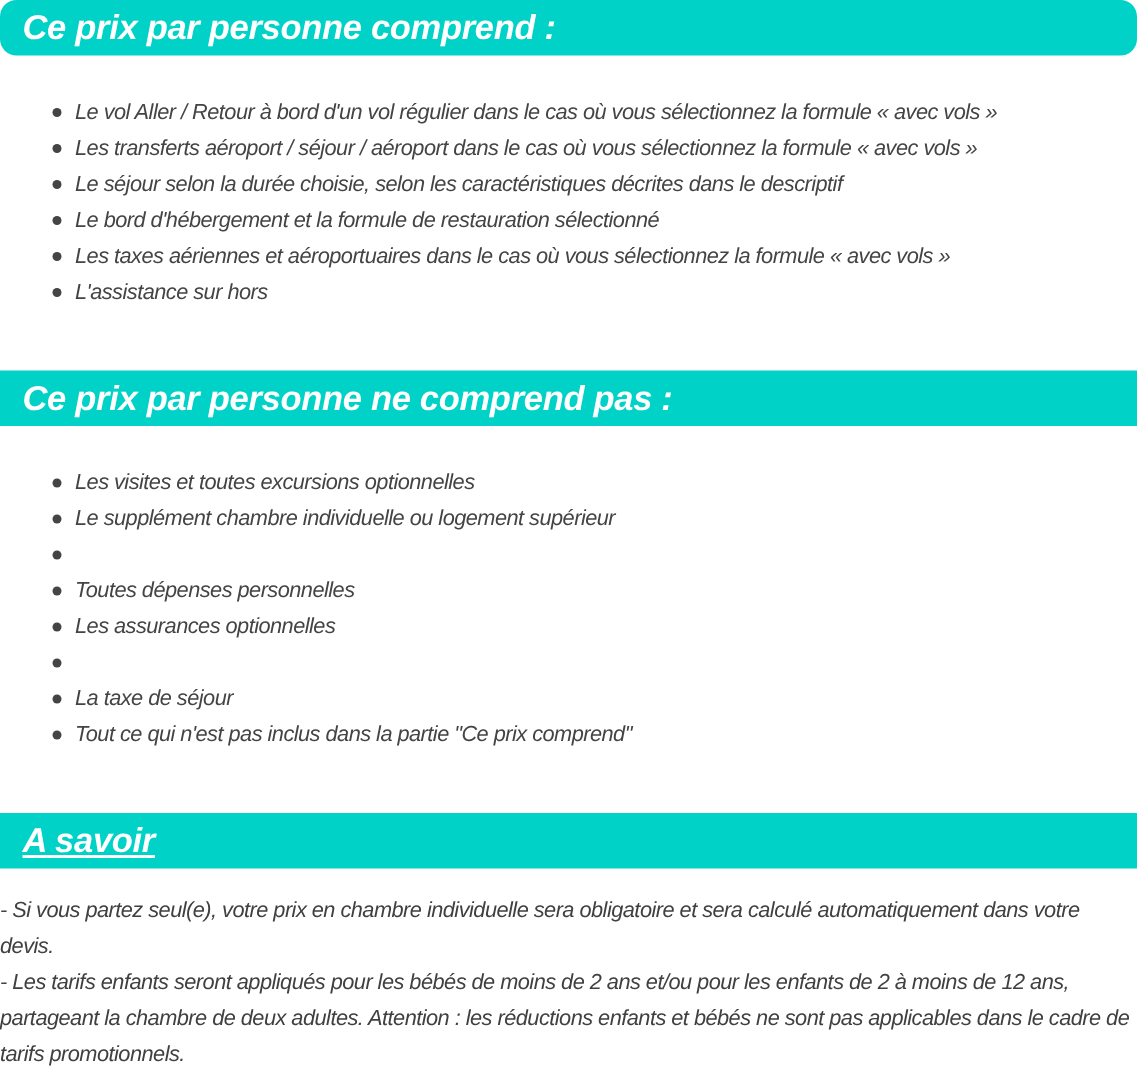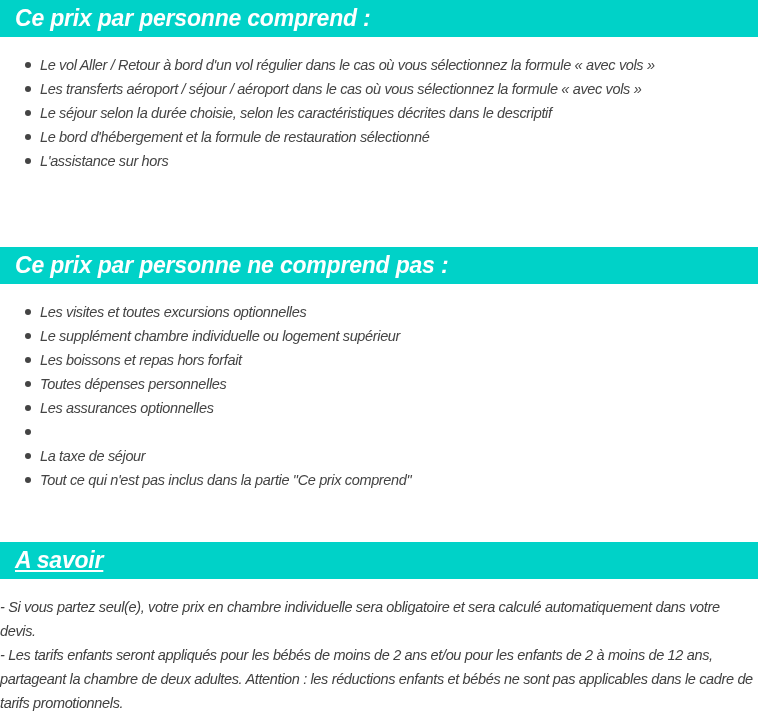--- a/index.html
+++ b/index.html
@@ -12,21 +12,21 @@
       position: absolute; left: 0; width: 758px; height: 37px;
       background: #00d2c8;
       color: #ffffff;
       font-family: "Liberation Sans", sans-serif;
       font-style: italic; font-weight: bold;
       font-size: 23px; line-height: 37px;
       padding-left: 15px; box-sizing: border-box;
       letter-spacing: -0.2px;
     }
     ul.items {
-      position: absolute; left: 0; margin: 0; padding: 0; list-style: none;
+      position: absolute; left: 0; margin: 10px; padding: 0; list-style: none;
     }
     ul.items li {
       position: relative; height: 24px; line-height: 24px;
       padding-left: 40px;
       font-style: italic; font-size: 14.5px; color: #444444;
       letter-spacing: -0.35px; white-space: nowrap;
     }
     ul.items li .bullet {
       position: absolute; left: 25px; top: 9px; width: 6px; height: 6px;
       border-radius: 50%; background: #444444;
@@ -34,34 +34,35 @@
     .notes {
       position: absolute; left: 0; top: 595px; width: 758px;
       font-style: italic; font-size: 14.5px; line-height: 24px; color: #404040;
       letter-spacing: -0.35px;
     }
     .notes p { margin: 0; }
   </style>
 </head>
 <body>
 
-<div class="section-header" style="top:0;">Ce prix par personne comprend :</div>
+<div class="section-header" style="top:0;border-radius:11px;">Ce prix par personne comprend :</div>
 <ul class="items" style="top:53px;">
   <li><span class="bullet"></span><span>Le vol Aller / Retour à bord d'un vol régulier dans le cas où vous sélectionnez la formule « avec vols »</span></li>
   <li><span class="bullet"></span><span>Les transferts aéroport / séjour / aéroport dans le cas où vous sélectionnez la formule « avec vols »</span></li>
   <li><span class="bullet"></span><span>Le séjour selon la durée choisie, selon les caractéristiques décrites dans le descriptif</span></li>
   <li><span class="bullet"></span><span>Le bord d'hébergement et la formule de restauration sélectionné</span></li>
+  <li><span class="bullet"></span><span>Les taxes aériennes et aéroportuaires dans le cas où vous sélectionnez la formule « avec vols »</span></li>
   <li><span class="bullet"></span><span>L'assistance sur hors</span></li>
 </ul>
 
 <div class="section-header" style="top:247px;">Ce prix par personne ne comprend pas :</div>
 <ul class="items" style="top:300px;">
   <li><span class="bullet"></span><span>Les visites et toutes excursions optionnelles</span></li>
   <li><span class="bullet"></span><span>Le supplément chambre individuelle ou logement supérieur</span></li>
-  <li><span class="bullet"></span><span>Les boissons et repas hors forfait</span></li>
+  <li><span class="bullet"></span></li>
   <li><span class="bullet"></span><span>Toutes dépenses personnelles</span></li>
   <li><span class="bullet"></span><span>Les assurances optionnelles</span></li>
   <li><span class="bullet"></span></li>
   <li><span class="bullet"></span><span>La taxe de séjour</span></li>
   <li><span class="bullet"></span><span>Tout ce qui n'est pas inclus dans la partie "Ce prix comprend"</span></li>
 </ul>
 
 <div class="section-header" style="top:542px;text-decoration:underline;">A savoir</div>
 <div class="notes">
   <p>- Si vous partez seul(e), votre prix en chambre individuelle sera obligatoire et sera calculé automatiquement dans votre devis.</p>

